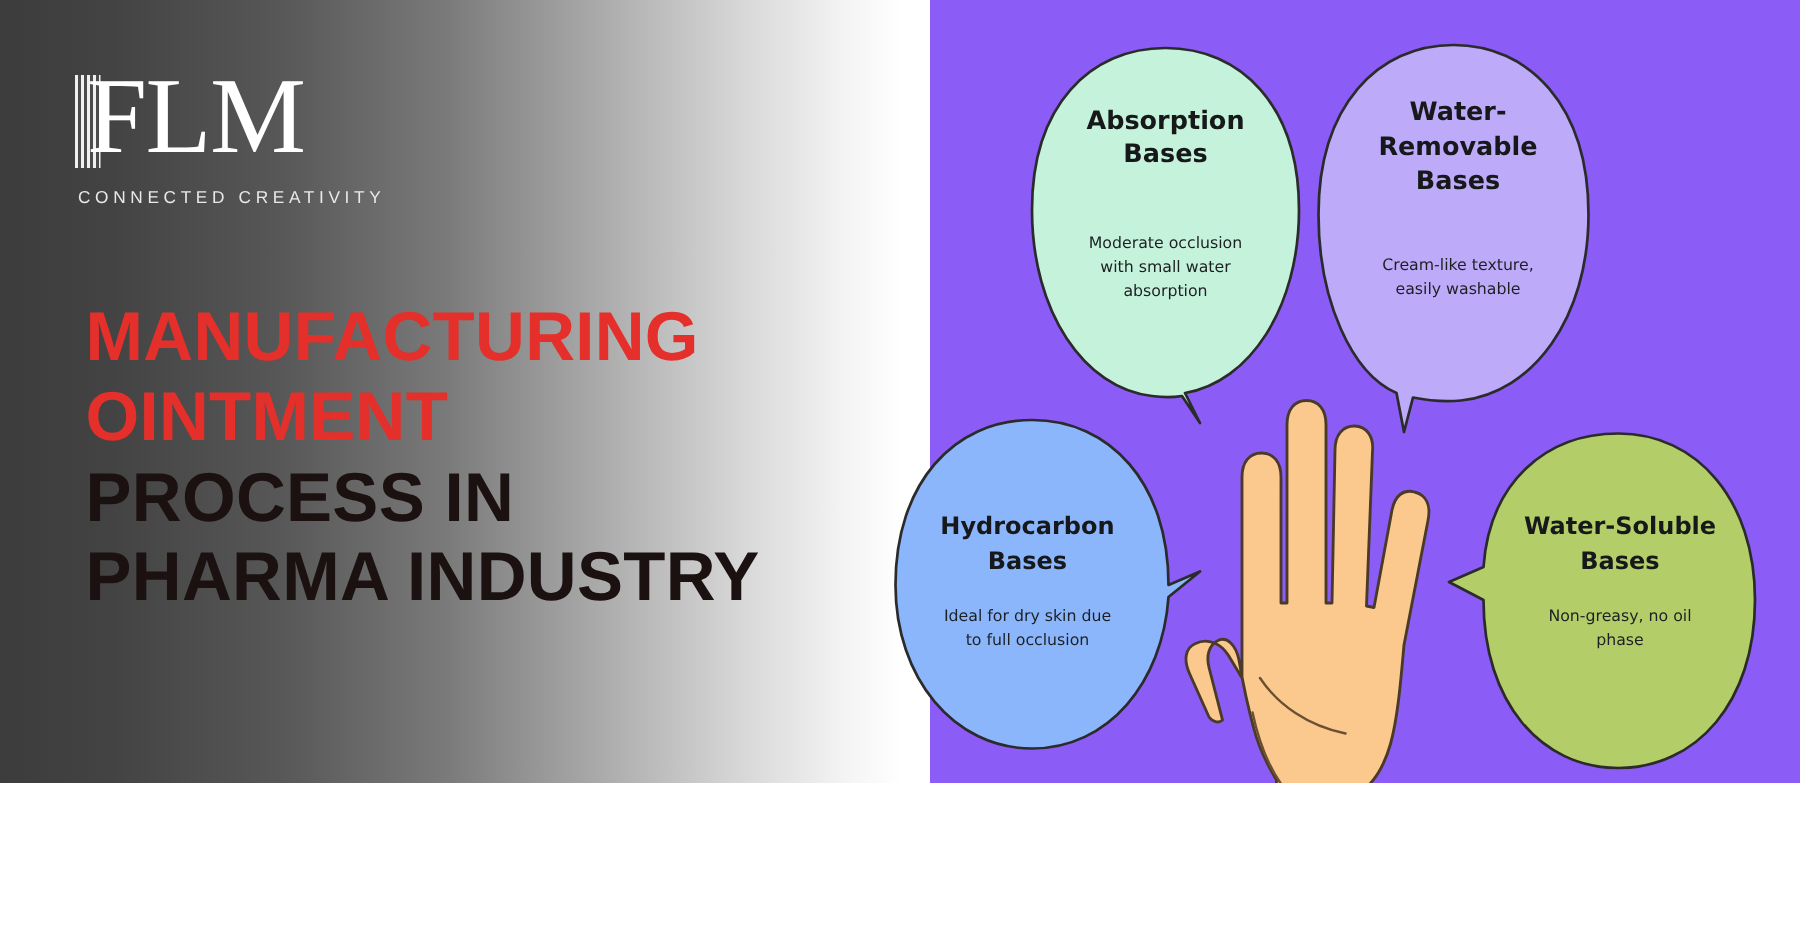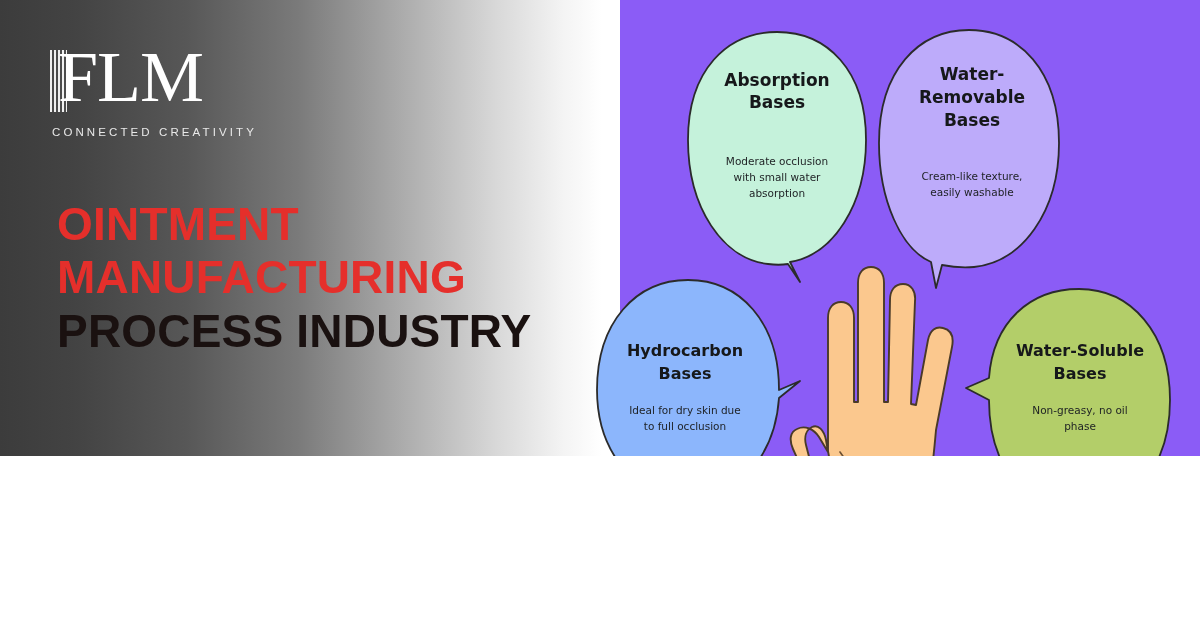--- a/index.html
+++ b/index.html
@@ -3,21 +3,21 @@
 <meta charset="utf-8">
 <style>
   html, body {
     margin: 0;
     padding: 0;
     background: #ffffff;
   }
   #canvas {
     position: relative;
     width: 1200px;
-    height: 456px;
+    height: 522px;
     overflow: hidden;
     background: #ffffff;
     font-family: "Liberation Sans", sans-serif;
   }
 
   
   #left-panel {
     position: absolute;
     left: 0; top: 0;
     width: 620px;
@@ -125,23 +125,24 @@
 
     <div id="logo-block">
       <div id="logo-mark">
         <div id="logo-column"></div>
         <div id="logo-letters">FLM</div>
       </div>
       <div id="logo-tagline">CONNECTED CREATIVITY</div>
     </div>
 
     <div id="headline">
+      <span class="hl-red">MANUFACTURING</span>
       <span class="hl-red">OINTMENT</span>
-      <span class="hl-red">MANUFACTURING</span>
-      <span class="hl-dark">PROCESS INDUSTRY</span>
+      <span class="hl-dark">PROCESS IN</span>
+      <span class="hl-dark">PHARMA INDUSTRY</span>
     </div>
 
   </div>
 
   <div id="right-panel">
 
     <svg id="diagram" viewBox="0 0 1200 630" xmlns="http://www.w3.org/2000/svg">
 
       <g>
         <path d="M 777 32

